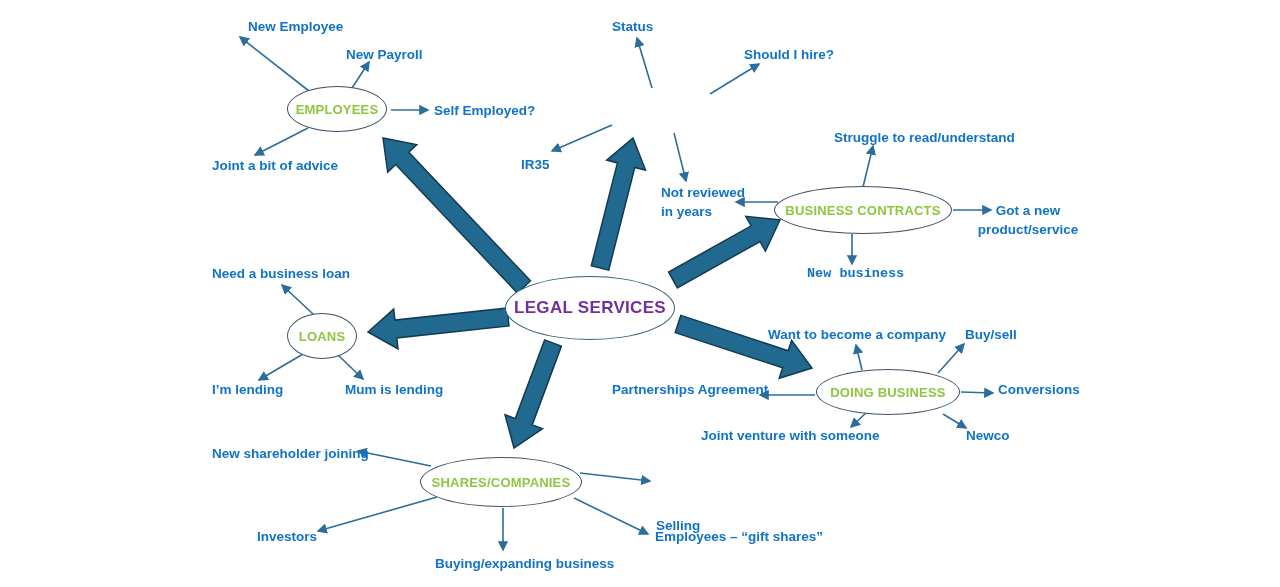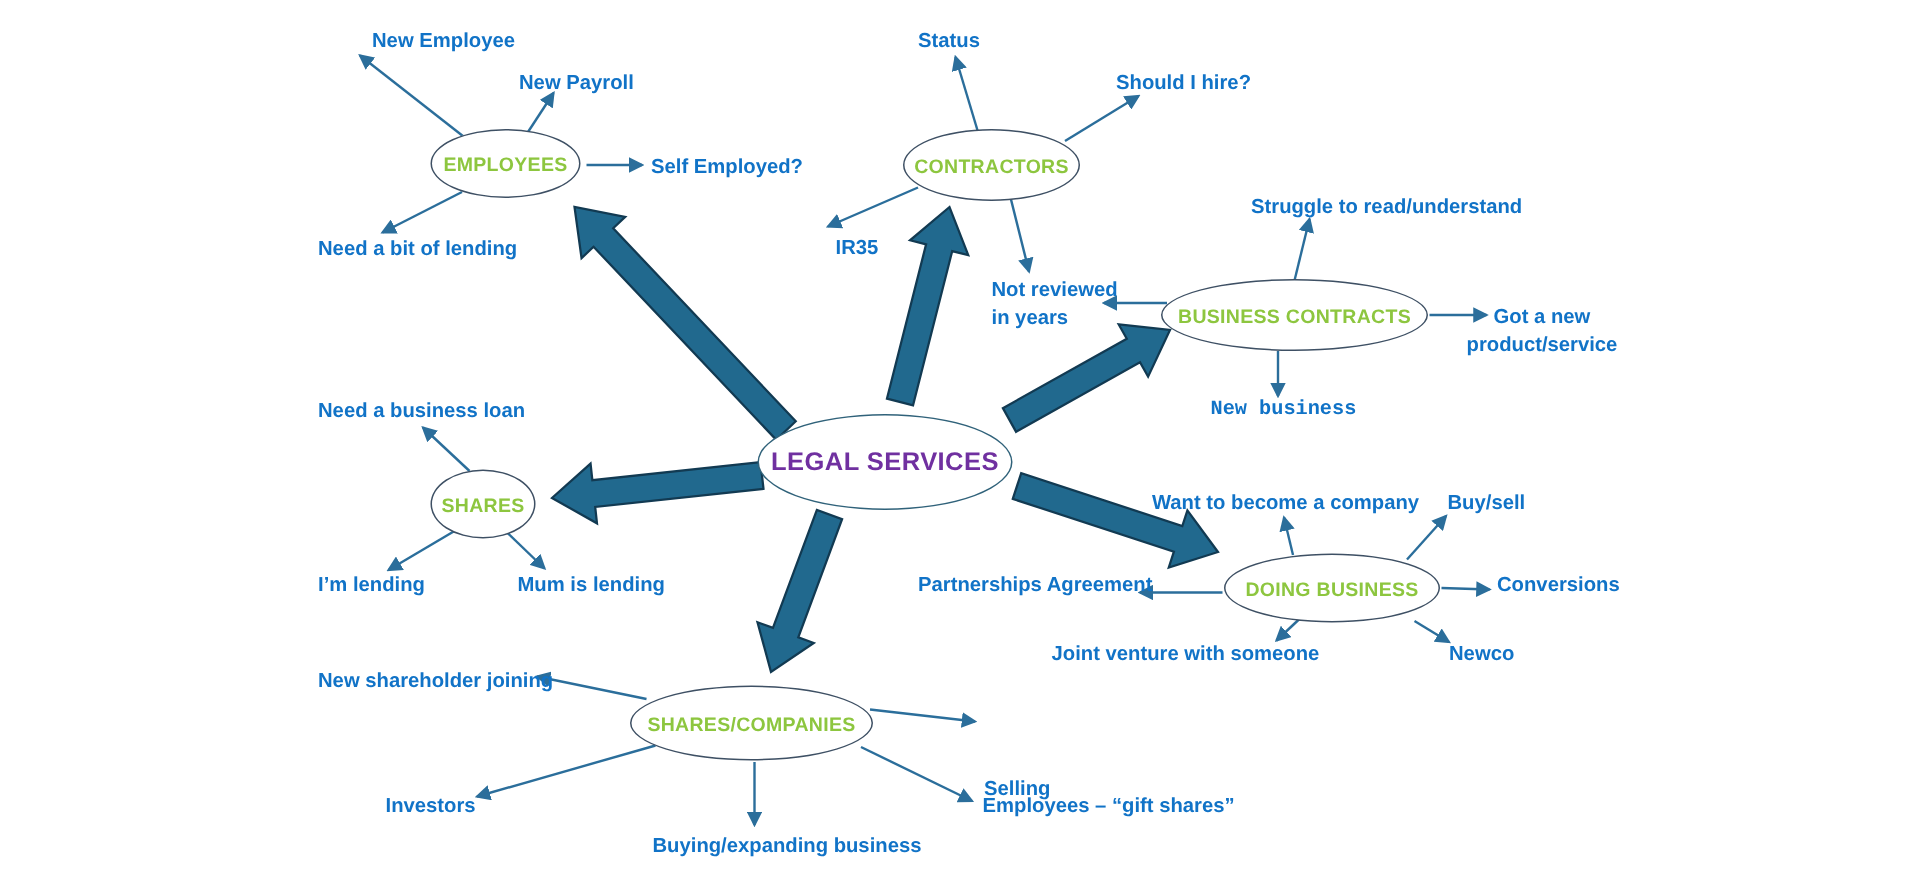--- a/index.html
+++ b/index.html
@@ -69,34 +69,33 @@
         <line x1="437" y1="497" x2="318" y2="531" stroke="#2B6E9B" stroke-width="1.6" marker-end="url(#ah)"></line>
         <line x1="503" y1="508" x2="503" y2="550" stroke="#2B6E9B" stroke-width="1.6" marker-end="url(#ah)"></line>
         <line x1="580" y1="473" x2="650" y2="481" stroke="#2B6E9B" stroke-width="1.6" marker-end="url(#ah)"></line>
         <line x1="574" y1="498" x2="648" y2="534" stroke="#2B6E9B" stroke-width="1.6" marker-end="url(#ah)"></line>
       </g>
   </svg>
 
   <div class="node center" style="left:505px;top:276px;width:170px;height:64px;">LEGAL SERVICES</div>
 
   <div class="node" style="left:287px;top:86px;width:100px;height:46px;">EMPLOYEES</div>
-  <div class="node" style="left:602px;top:86px;width:118px;height:48px;">CONTRACTORS</div>
   <div class="node" style="left:774px;top:186px;width:178px;height:48px;">BUSINESS CONTRACTS</div>
-  <div class="node" style="left:287px;top:313px;width:70px;height:46px;">SHARES</div>
+  <div class="node" style="left:287px;top:313px;width:70px;height:46px;">LOANS</div>
   <div class="node" style="left:816px;top:369px;width:144px;height:46px;">DOING BUSINESS</div>
   <div class="node" style="left:420px;top:457px;width:162px;height:50px;">SHARES/COMPANIES</div>
 
   <div class="leaf" style="left:212px;top:18px;padding-left:36px;">New Employee</div>
   <div class="leaf" style="left:346px;top:46px;">New Payroll</div>
   <div class="leaf" style="left:434px;top:102px;">Self Employed?</div>
-  <div class="leaf" style="left:212px;top:157px;">Need a bit of lending</div>
+  <div class="leaf" style="left:212px;top:157px;">Joint a bit of advice</div>
 
   <div class="leaf" style="left:612px;top:18px;">Status</div>
   <div class="leaf" style="left:744px;top:46px;">Should I hire?</div>
-  <div class="leaf" style="left:521px;top:156px;margin-left:36px;">IR35</div>
+  <div class="leaf" style="left:521px;top:156px;">IR35</div>
   <div class="leaf" style="left:661px;top:184px;">Not reviewed
 in years</div>
 
   <div class="leaf" style="left:834px;top:129px;">Struggle to read/understand</div>
   <div class="leaf centered" style="left:958px;top:202px;width:140px;">Got a new
 product/service</div>
   <div class="leaf" style="left:807px;top:265px;font-family:Liberation Mono, monospace;">New business</div>
 
   <div class="leaf" style="left:212px;top:265px;">Need a business loan</div>
   <div class="leaf" style="left:212px;top:381px;">I’m lending</div>

